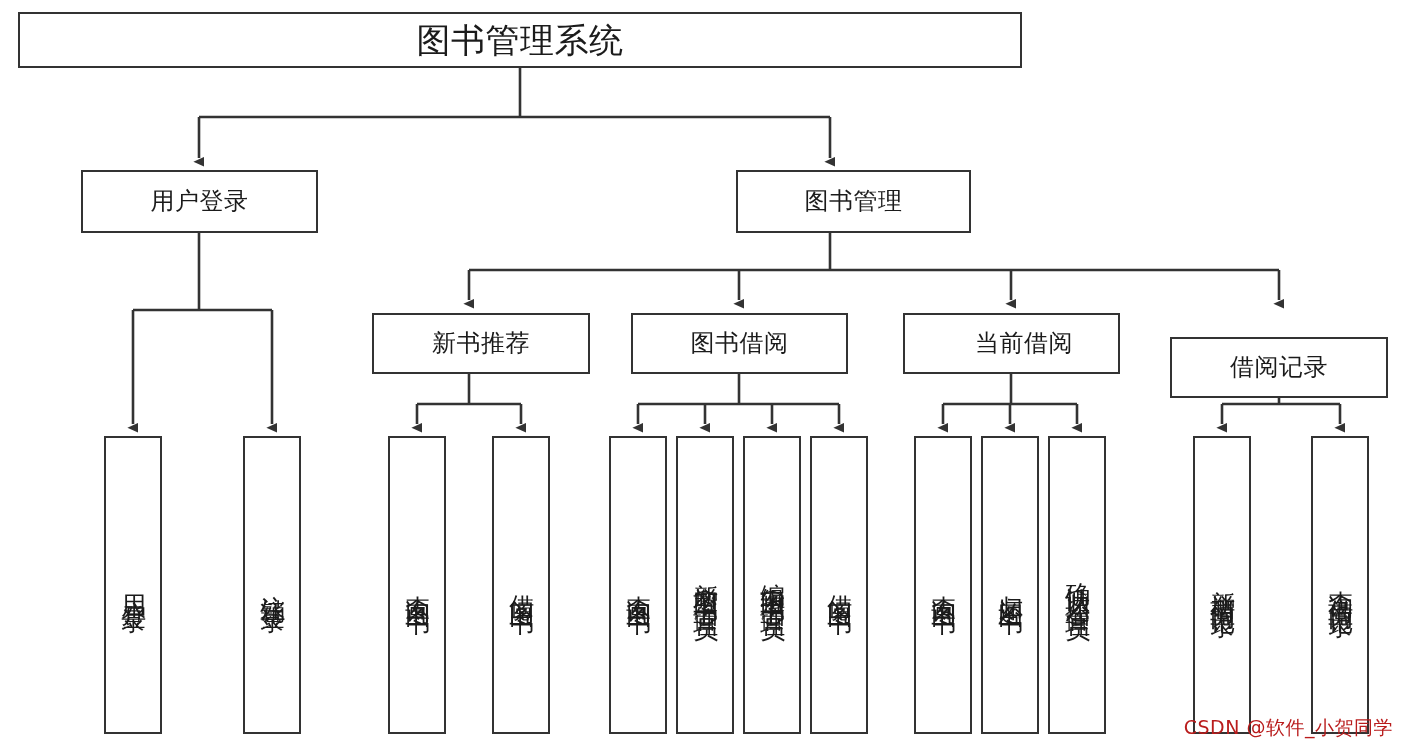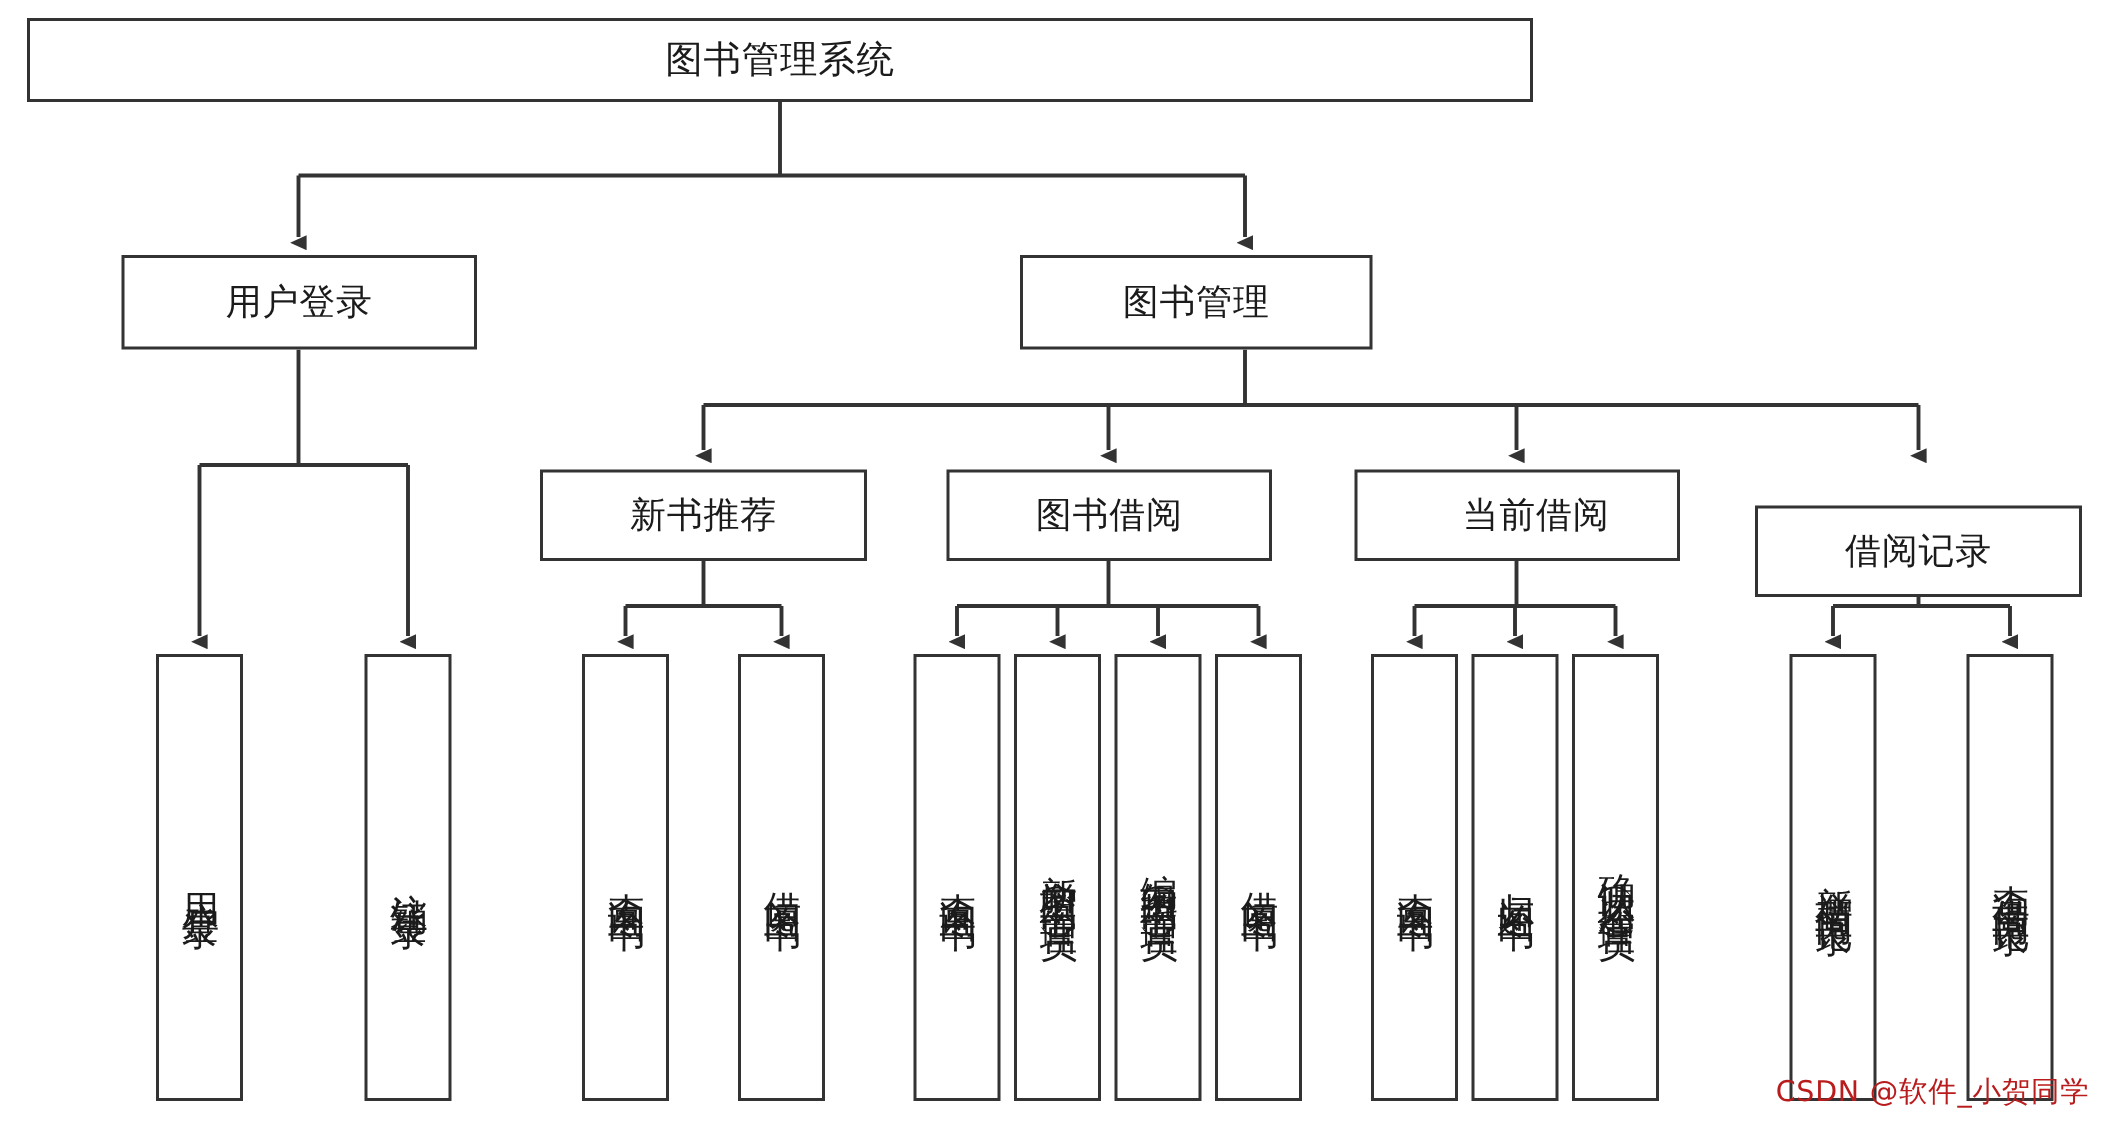--- a/index.html
+++ b/index.html
@@ -42,21 +42,21 @@
     line-height: 1.18;
     letter-spacing: 0.5px;
     white-space: pre;
   }
   
   .node-h .node-label {
     font-size: 24px;
     writing-mode: horizontal-tb;
   }
   .node-root .node-label {
-    font-size: 25px;
+    font-size: 34px;
   }
   
   .node-v {
     align-items: center;
     justify-content: center;
     padding: 4px 0;
   }
   .node-v .node-label {
     writing-mode: vertical-rl;
     text-orientation: upright;
@@ -132,25 +132,25 @@
     </g>
   </svg>
 
   <div class="node-box node-h node-root" style="left:18px; top:12px; width:1004px; height:56px;">
     <span class="node-label">图书管理系统</span>
   </div>
 
   <div class="node-box node-h" style="left:81px; top:170px; width:237px; height:63px;">
     <span class="node-label">用户登录</span>
   </div>
-  <div class="node-box node-h" style="left:680px; top:170px; width:235px; height:63px;">
+  <div class="node-box node-h" style="left:736px; top:170px; width:235px; height:63px;">
     <span class="node-label">图书管理</span>
   </div>
 
-  <div class="node-box node-h" style="left:360px; top:313px; width:218px; height:61px;">
+  <div class="node-box node-h" style="left:372px; top:313px; width:218px; height:61px;">
     <span class="node-label">新书推荐</span>
   </div>
   <div class="node-box node-h" style="left:631px; top:313px; width:217px; height:61px;align-items:center;">
     <span class="node-label">图书借阅</span>
   </div>
   <div class="node-box node-h" style="left:903px; top:313px; width:217px; height:61px;padding-left:25px;">
     <span class="node-label">当前借阅</span>
   </div>
   <div class="node-box node-h" style="left:1170px; top:313px; width:218px; height:61px;margin-top:24px;">
     <span class="node-label">借阅记录</span>

